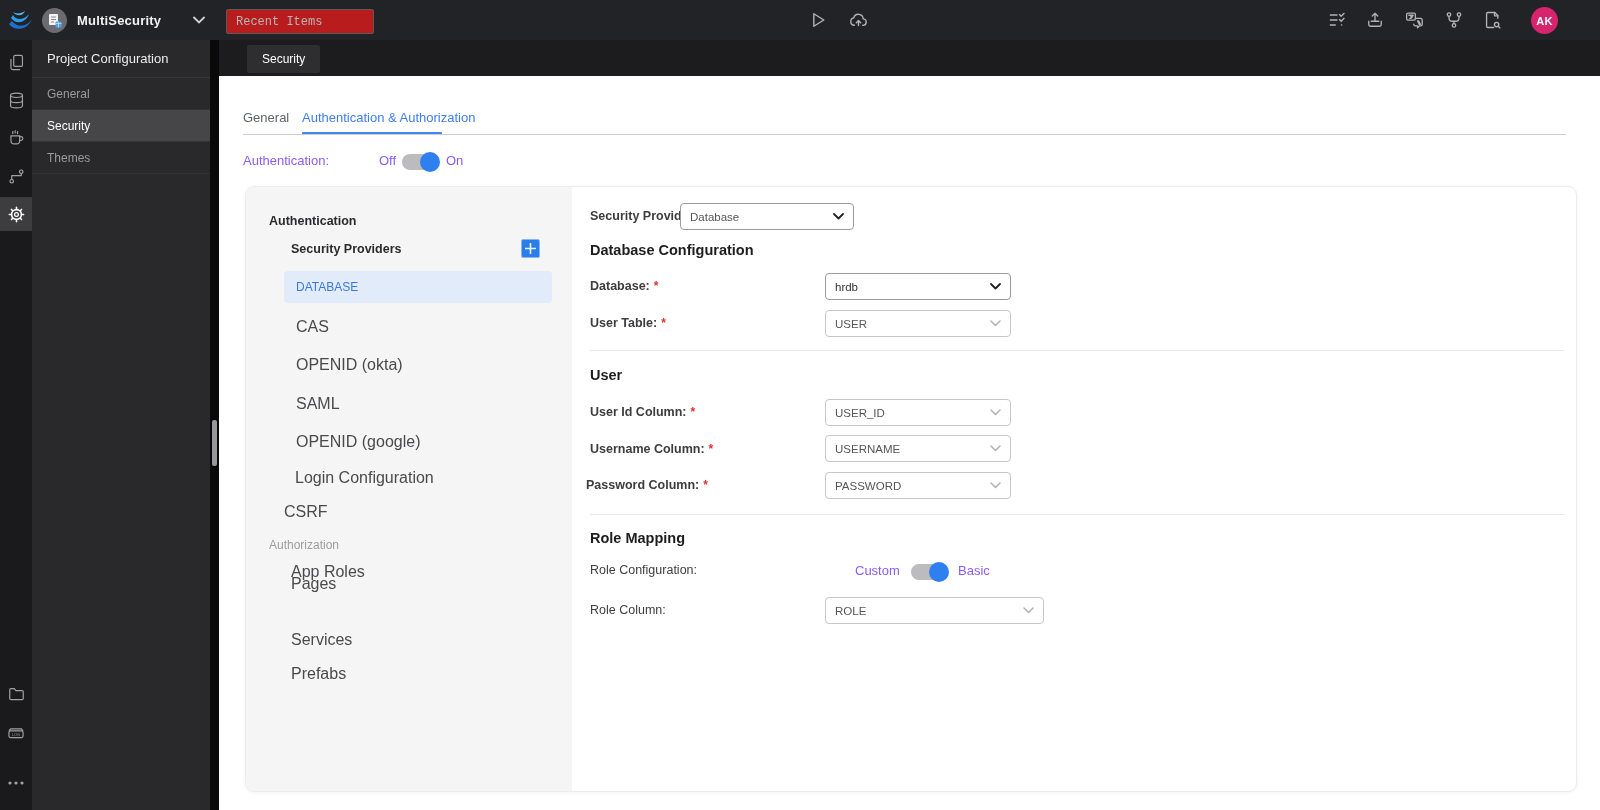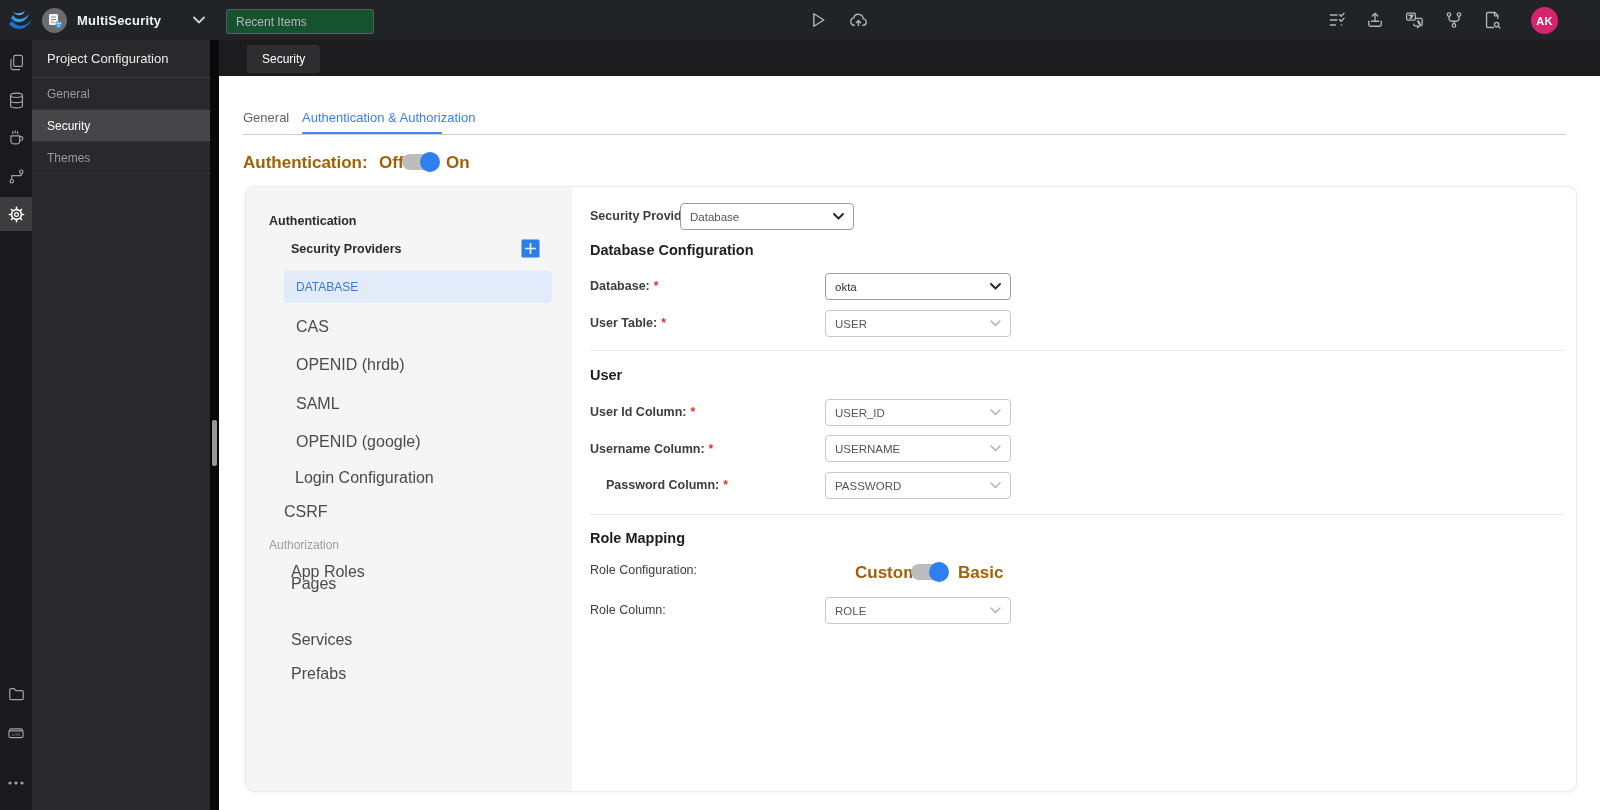--- a/index.html
+++ b/index.html
@@ -5,21 +5,21 @@
   * { margin:0; padding:0; box-sizing:border-box; }
   html,body { width:1600px; height:810px; font-family:"Liberation Sans", sans-serif; background:#fff; overflow:hidden; }
   .abs { position:absolute; }
 
   
   .topbar { position:absolute; left:0; top:0; width:1600px; height:40px; background:#222326; z-index:5; }
   .logo { left:7px; top:7px; width:27px; height:27px; }
   .proj-icon { left:42px; top:8px; width:25px; height:25px; border-radius:50%; background:#6c6c70; display:flex; align-items:center; justify-content:center; }
   .proj-name { left:77px; top:13px; color:#f2f2f2; font-size:13px; font-weight:bold; letter-spacing:.2px; }
   .proj-chevron { left:193px; top:16px; }
-  .recent-input { left:226px; top:9px; width:148px; height:25px; background:#14532d; border:1px solid #595a5e; border-radius:2px; color:#b6b6b9; font-size:12px; padding:0 9px; outline:none; font-family:Liberation Sans, sans-serif; }
+  .recent-input { left:226px; top:9px; width:148px; height:25px; background:#b91c1c; border:1px solid #595a5e; border-radius:2px; color:#b6b6b9; font-size:12px; padding:0 9px; outline:none; font-family:Liberation Mono, monospace; }
   .tb-icon { width:24px; height:24px; top:8px; display:flex; align-items:center; justify-content:center; }
   .avatar { left:1531px; top:7px; width:27px; height:27px; border-radius:50%; background:#d6246e; color:#fff; font-size:11px; font-weight:bold; display:flex; align-items:center; justify-content:center; letter-spacing:.2px; }
 
   
   .rail { position:absolute; left:0; top:40px; width:32px; height:770px; background:#1a1a1c; z-index:4; }
   .rail-item { position:absolute; left:0; width:32px; height:34px; display:flex; align-items:center; justify-content:center; }
   .rail-item.active { background:#3d3d40; }
 
   
   .navpanel { position:absolute; left:32px; top:40px; width:178px; height:770px; background:#29292b; z-index:4; }
@@ -38,21 +38,21 @@
   
   .content { position:absolute; left:219px; top:76px; width:1381px; height:734px; background:#fff; }
   .doc-tab { font-size:13px; cursor:pointer; }
   .doc-tab.inactive { color:#5f6368; }
   .doc-tab.active { color:#3e7df0; }
   .tab-underline { height:3px; background:#4285f4; border-radius:1px; }
   .tab-divider { height:1px; background:#cfcfd2; }
 
   .fld-label { font-size:12.5px; color:#3d3d3f; font-weight:600; white-space:nowrap; }
   .req { color:#e0302d; margin-left:4px; font-size:12px; }
-  .plain-label { font-size:17px; color:#a16207; font-weight:700; }
+  .plain-label { font-size:13px; color:#8b5cf6; font-weight:400; }
 
   
   .toggle { position:absolute; width:36px; height:16px; border-radius:9px; background:#bcbcbe; cursor:pointer; }
   .toggle .knob { position:absolute; right:-2px; top:-2px; width:20px; height:20px; border-radius:50%; background:#2e7ff0; }
 
   
   .card { position:absolute; left:26px; top:110px; width:1332px; height:606px; background:#fff; border:1px solid #ececee; border-radius:9px; box-shadow:0 1px 4px rgba(0,0,0,.05); overflow:hidden; }
   .tree { position:absolute; left:0; top:0; width:326px; height:100%; background:#f5f5f6; border-radius:8px 0 0 8px; }
   .tree-header { font-size:12.5px; font-weight:bold; color:#2b2b2d; }
   .tree-item { font-size:16px; color:#4a4a4c; cursor:pointer; }
@@ -257,21 +257,21 @@
     <div class="plus-btn" style="left:275px; top:52px;">
       <svg width="13" height="13" viewBox="0 0 13 13">
           <path d="M6.5 1v11M1 6.5h11" stroke="#eaf2fd" stroke-width="1.6"></path>
         </svg>
     </div>
 
     <div class="sel-row" style="top:84px;">
       <span>DATABASE</span>
     </div>
     <span class="abs tree-item" style="left:50px; top:131px;">CAS</span>
-    <span class="abs tree-item" style="left:50px; top:169px;">OPENID (hrdb)</span>
+    <span class="abs tree-item" style="left:50px; top:169px;">OPENID (okta)</span>
     <span class="abs tree-item" style="left:50px; top:208px;">SAML</span>
     <span class="abs tree-item" style="left:50px; top:246px;">OPENID (google)</span>
 
     <span class="abs tree-item" style="left:49px; top:282px;">Login Configuration</span>
     <span class="abs tree-item" style="left:38px; top:316px;text-align:center;">CSRF</span>
 
     <span class="abs tree-section" style="left:23px; top:351px;">Authorization</span>
     <span class="abs tree-item" style="left:45px; top:376px;">App Roles</span>
     <span class="abs tree-item" style="left:45px; top:388px;">Pages</span>
     <span class="abs tree-item" style="left:45px; top:444px;">Services</span>
@@ -282,21 +282,21 @@
       <span class="val">Database</span>
       <svg width="11" height="7" viewBox="0 0 11 7">
           <polyline points="1,1 5.5,5.5 10,1" fill="none" stroke="#222" stroke-width="1.8" stroke-linecap="round" stroke-linejoin="round"></polyline>
         </svg>
     </div>
 
     <span class="abs section-heading" style="left:344px; top:55px;">Database Configuration</span>
 
     <span class="abs fld-label" style="left:344px; top:92px;"><span>Database:</span><span class="req">*</span></span>
     <div class="sel native" style="left:579px; top:86px; width:186px;">
-      <span class="val" style="color:#333;">okta</span>
+      <span class="val" style="color:#333;">hrdb</span>
       <svg width="11" height="7" viewBox="0 0 11 7">
           <polyline points="1,1 5.5,5.5 10,1" fill="none" stroke="#222" stroke-width="1.8" stroke-linecap="round" stroke-linejoin="round"></polyline>
         </svg>
     </div>
 
     <span class="abs fld-label" style="left:344px; top:129px;"><span>User Table:</span><span class="req">*</span></span>
     <div class="sel custom" style="left:579px; top:123px; width:186px;">
       <span class="val">USER</span>
       <svg width="11" height="7" viewBox="0 0 11 7">
           <polyline points="1,1 5.5,5.5 10,1" fill="none" stroke="#b2b2b4" stroke-width="1.5" stroke-linecap="round" stroke-linejoin="round"></polyline>
@@ -316,41 +316,41 @@
     </div>
 
     <span class="abs fld-label" style="left:344px; top:255px;"><span>Username Column:</span><span class="req">*</span></span>
     <div class="sel custom" style="left:579px; top:248px; width:186px;">
       <span class="val">USERNAME</span>
       <svg width="11" height="7" viewBox="0 0 11 7">
           <polyline points="1,1 5.5,5.5 10,1" fill="none" stroke="#b2b2b4" stroke-width="1.5" stroke-linecap="round" stroke-linejoin="round"></polyline>
         </svg>
     </div>
 
-    <span class="abs fld-label" style="left:360px; top:291px;"><span>Password Column:</span><span class="req">*</span></span>
+    <span class="abs fld-label" style="left:340px; top:291px;"><span>Password Column:</span><span class="req">*</span></span>
     <div class="sel custom" style="left:579px; top:285px; width:186px;">
       <span class="val">PASSWORD</span>
       <svg width="11" height="7" viewBox="0 0 11 7">
           <polyline points="1,1 5.5,5.5 10,1" fill="none" stroke="#b2b2b4" stroke-width="1.5" stroke-linecap="round" stroke-linejoin="round"></polyline>
         </svg>
     </div>
 
     <div class="form-divider" style="top:327px;"></div>
 
     <span class="abs section-heading" style="left:344px; top:343px;">Role Mapping</span>
 
     <span class="abs fld-label" style="left:344px; top:376px; font-weight:500;">Role Configuration:</span>
     <span class="abs plain-label" style="left:609px; top:376px;">Custom</span>
     <div class="toggle" style="left:665px; top:377px;">
         <div class="knob"></div>
       </div>
     <span class="abs plain-label" style="left:712px; top:376px;">Basic</span>
 
     <span class="abs fld-label" style="left:344px; top:416px; font-weight:500;">Role Column:</span>
-    <div class="sel custom" style="left:579px; top:410px; width:186px;">
+    <div class="sel custom" style="left:579px; top:410px; width:219px;">
       <span class="val">ROLE</span>
       <svg width="11" height="7" viewBox="0 0 11 7">
           <polyline points="1,1 5.5,5.5 10,1" fill="none" stroke="#b2b2b4" stroke-width="1.5" stroke-linecap="round" stroke-linejoin="round"></polyline>
         </svg>
     </div>
 
   </div>
 </div>
 
 </body></html>

